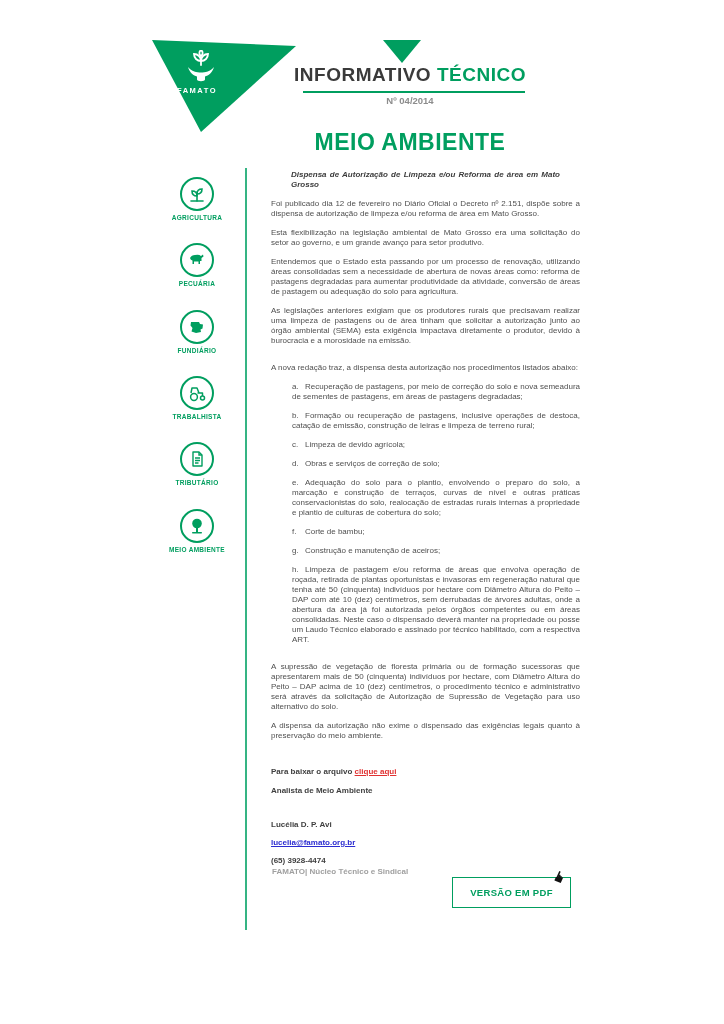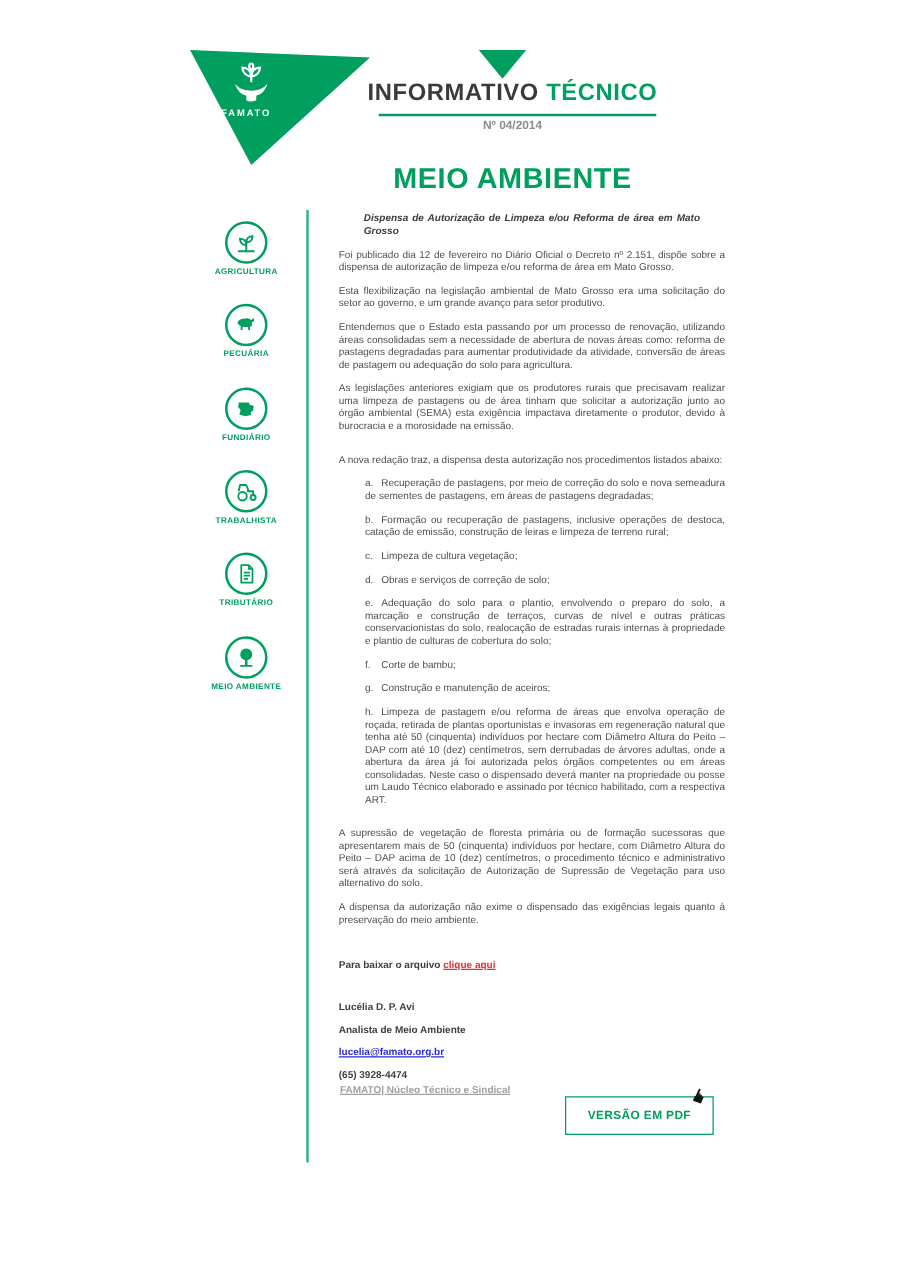--- a/index.html
+++ b/index.html
@@ -38,21 +38,21 @@
   .content p.gap-before{margin-top:17px;}
   .marker{display:inline-block;min-width:13px;}
   .download-line{margin-top:26px !important;font-weight:bold;color:#3f3f3f;
                  text-align:left !important;}
   .link-red{color:var(--link_red);text-decoration:underline;font-weight:bold;cursor:pointer;}
   .sig{font-weight:bold;color:#3f3f3f;margin:0 0 8px !important;text-align:left !important;}
   .sig-name{margin-top:24px !important;}
   .link-blue{color:var(--link_blue);text-decoration:underline;cursor:pointer;margin-top:32px;}
 
   
-  .footer-credit{left:272px;top:867px;font-size:8px;font-weight:bold;color:var(--footer_gray);text-decoration:underline;}
+  .footer-credit{left:272px;top:867px;font-size:8px;font-weight:bold;color:var(--footer_gray);}
   .pdf-button{left:452px;top:877px;width:119px;height:31px;border:1.5px solid var(--green);
               background:#fff;box-sizing:border-box;display:flex;align-items:center;
               justify-content:center;cursor:pointer;}
   .pdf-button span.lbl{font-size:9.5px;font-weight:bold;color:var(--green);letter-spacing:.3px;}
   .hand-icon{position:absolute;right:4px;top:-10px;font-size:15px;color:#111;
              transform:rotate(-65deg);}
 </style>
 </head>
 <body>
 
@@ -152,34 +152,34 @@
 
     <p>Foi publicado dia 12 de fevereiro no Diário Oficial o Decreto nº 2.151, dispõe sobre a dispensa de autorização de limpeza e/ou reforma de área em Mato Grosso.</p>
     <p>Esta flexibilização na legislação ambiental de Mato Grosso era uma solicitação do setor ao governo, e um grande avanço para setor produtivo.</p>
     <p>Entendemos que o Estado esta passando por um processo de renovação, utilizando áreas consolidadas sem a necessidade de abertura de novas áreas como: reforma de pastagens degradadas para aumentar produtividade da atividade, conversão de áreas de pastagem ou adequação do solo para agricultura.</p>
     <p>As legislações anteriores exigiam que os produtores rurais que precisavam realizar uma limpeza de pastagens ou de área tinham que solicitar a autorização junto ao órgão ambiental (SEMA) esta exigência impactava diretamente o produtor, devido à burocracia e a morosidade na emissão.</p>
 
     <p class="gap-before">A nova redação traz, a dispensa desta autorização nos procedimentos listados abaixo:</p>
 
     <p class="list-item"><span class="marker">a.</span><span>Recuperação de pastagens, por meio de correção do solo e nova semeadura de sementes de pastagens, em áreas de pastagens degradadas;</span></p>
     <p class="list-item"><span class="marker">b.</span><span>Formação ou recuperação de pastagens, inclusive operações de destoca, catação de emissão, construção de leiras e limpeza de terreno rural;</span></p>
-    <p class="list-item"><span class="marker">c.</span><span>Limpeza de cultura vegetação;</span></p>
+    <p class="list-item"><span class="marker">c.</span><span>Limpeza de devido agrícola;</span></p>
     <p class="list-item"><span class="marker">d.</span><span>Obras e serviços de correção de solo;</span></p>
     <p class="list-item"><span class="marker">e.</span><span>Adequação do solo para o plantio, envolvendo o preparo do solo, a marcação e construção de terraços, curvas de nível e outras práticas conservacionistas do solo, realocação de estradas rurais internas à propriedade e plantio de culturas de cobertura do solo;</span></p>
     <p class="list-item"><span class="marker">f.</span><span>Corte de bambu;</span></p>
     <p class="list-item"><span class="marker">g.</span><span>Construção e manutenção de aceiros;</span></p>
     <p class="list-item"><span class="marker">h.</span><span>Limpeza de pastagem e/ou reforma de áreas que envolva operação de roçada, retirada de plantas oportunistas e invasoras em regeneração natural que tenha até 50 (cinquenta) indivíduos por hectare com Diâmetro Altura do Peito – DAP com até 10 (dez) centímetros, sem derrubadas de árvores adultas, onde a abertura da área já foi autorizada pelos órgãos competentes ou em áreas consolidadas. Neste caso o dispensado deverá manter na propriedade ou posse um Laudo Técnico elaborado e assinado por técnico habilitado, com a respectiva ART.</span></p>
 
     <p class="gap-before">A supressão de vegetação de floresta primária ou de formação sucessoras que apresentarem mais de 50 (cinquenta) indivíduos por hectare, com Diâmetro Altura do Peito – DAP acima de 10 (dez) centímetros, o procedimento técnico e administrativo será através da solicitação de Autorização de Supressão de Vegetação para uso alternativo do solo.</p>
     <p>A dispensa da autorização não exime o dispensado das exigências legais quanto à preservação do meio ambiente.</p>
 
     <p class="download-line"><span>Para baixar o arquivo </span><span class="link-red">clique aqui</span></p>
 
+    <p class="sig">Analista de Meio Ambiente</p>
     <p class="sig sig-name">Lucélia D. P. Avi</p>
-    <p class="sig">Analista de Meio Ambiente</p>
     <p class="sig"><span class="link-blue">lucelia@famato.org.br</span></p>
     <p class="sig">(65) 3928-4474</p>
   </div>
 
   <div class="abs footer-credit">FAMATO| Núcleo Técnico e Sindical</div>
 
   <div class="abs pdf-button">
     <span class="lbl">VERSÃO EM PDF</span>
     <span class="hand-icon">☛</span>
   </div>

